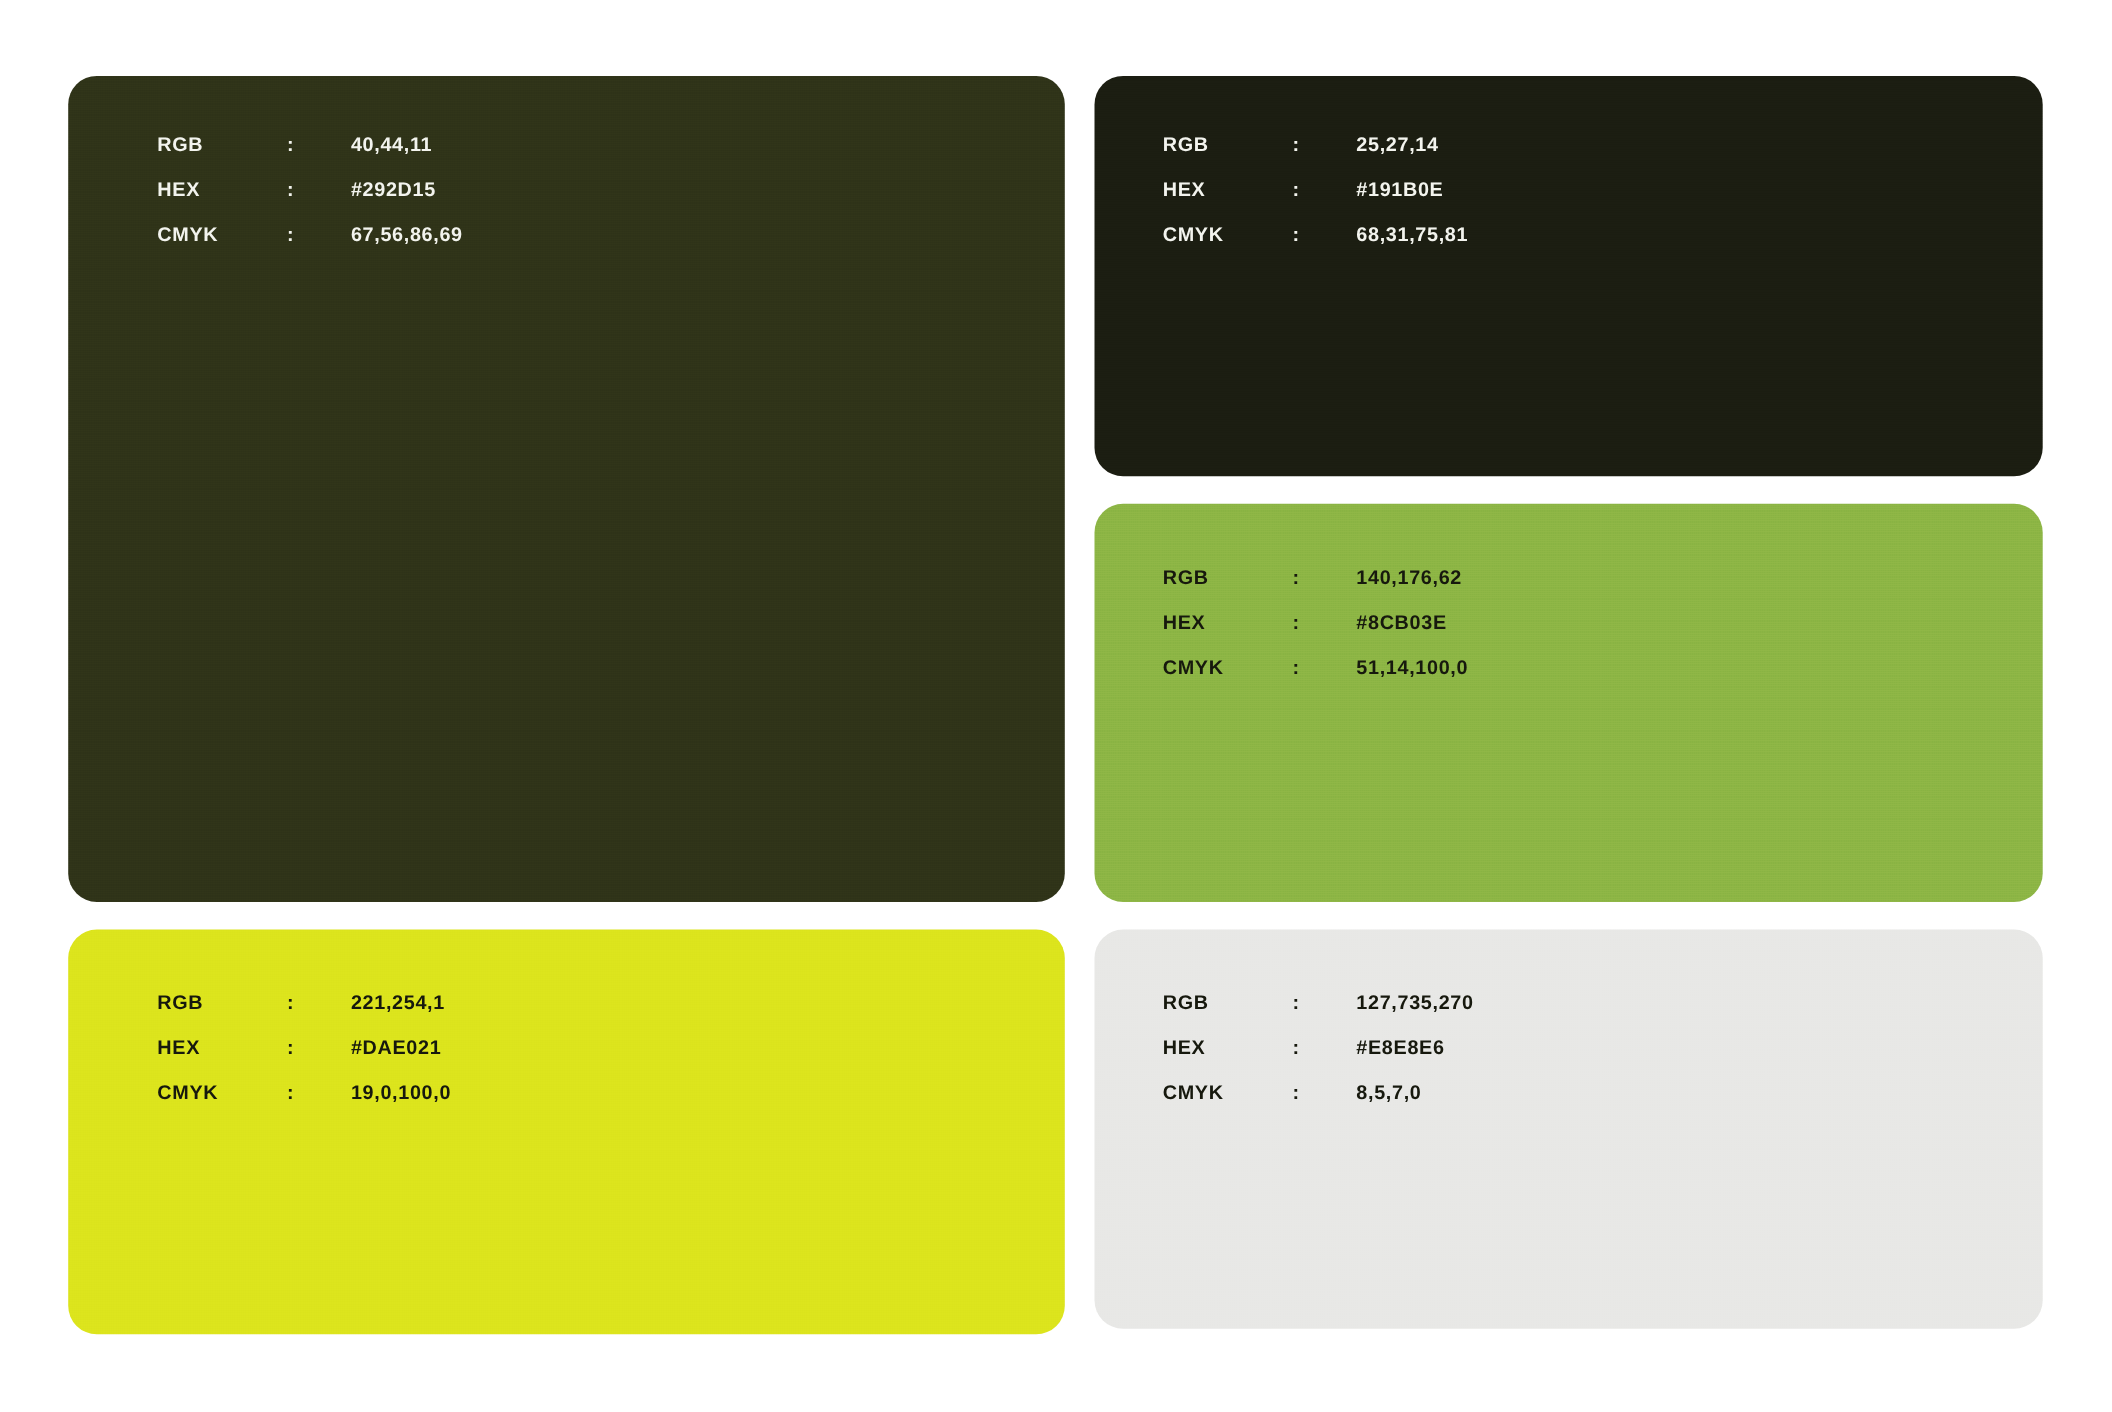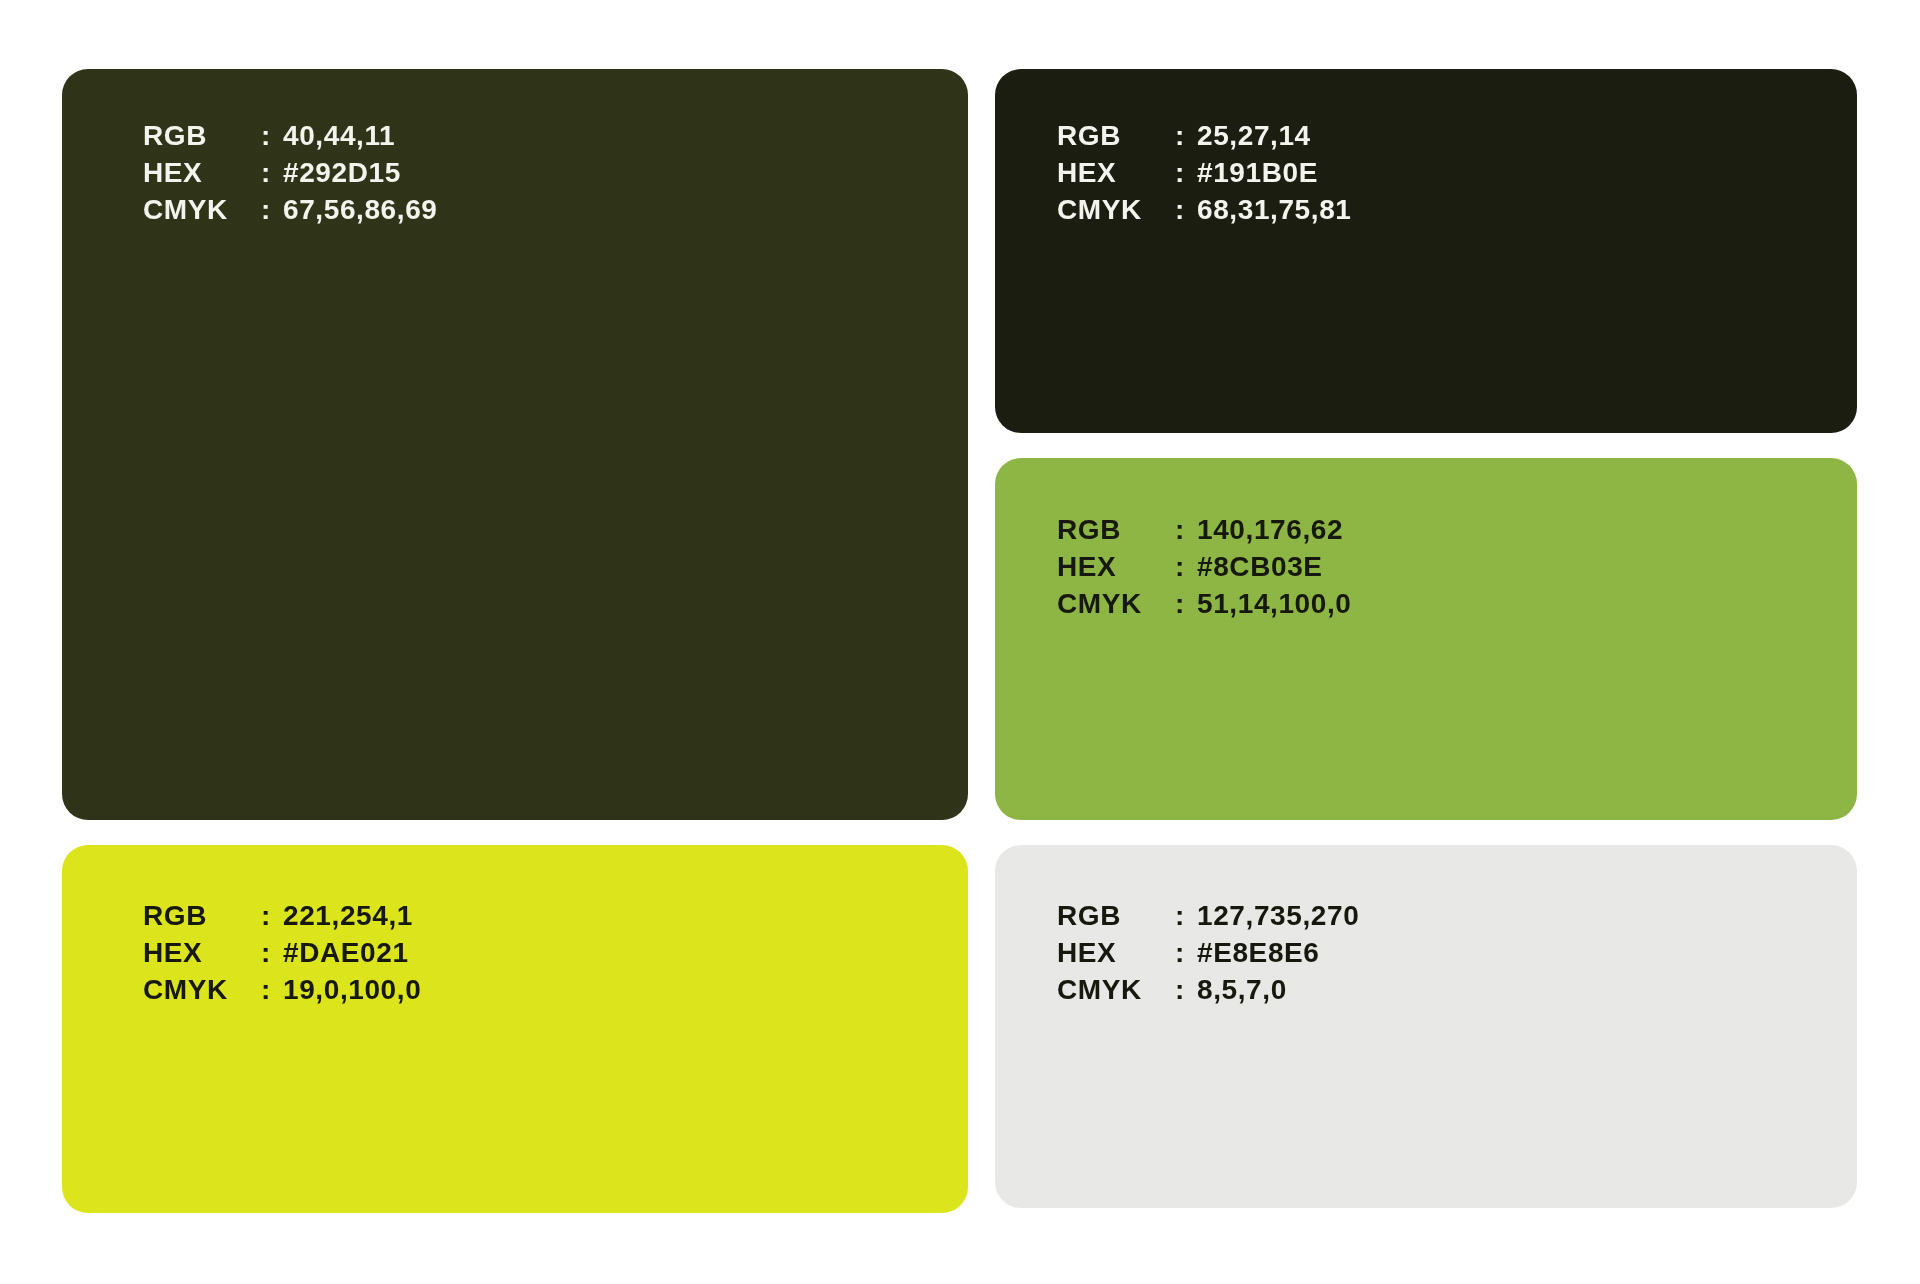--- a/index.html
+++ b/index.html
@@ -37,37 +37,38 @@
     background-image:
       repeating-linear-gradient(0deg, rgba(255,255,255,0.45) 0px, rgba(255,255,255,0.45) 1px, rgba(0,0,0,0.25) 1px, rgba(0,0,0,0.25) 2px),
       repeating-linear-gradient(90deg, rgba(255,255,255,0.35) 0px, rgba(255,255,255,0.35) 1px, rgba(0,0,0,0.22) 1px, rgba(0,0,0,0.22) 2px);
     mix-blend-mode: overlay;
   }
 
   .spec-table {
     position: absolute;
     display: grid;
     grid-template-columns: 118px 22px auto;
-    row-gap: 9px;
+    row-gap: 23px;
     font-family: "Liberation Sans", sans-serif;
-    font-size: 28px;
+    font-size: 18px;
     font-weight: 700;
     letter-spacing: 0.6px;
     line-height: 1;
     white-space: nowrap;
   }
 
   .spec-label {
     text-align: left;
   }
   .spec-colon {
     text-align: left;
   }
   .spec-value {
     text-align: left;
+    margin-left: 36px;
   }
 
   
   #card-dark-olive {
     left: 62px;
     top: 69px;
     width: 906px;
     height: 751px;
     background: #2F3318;
   }

